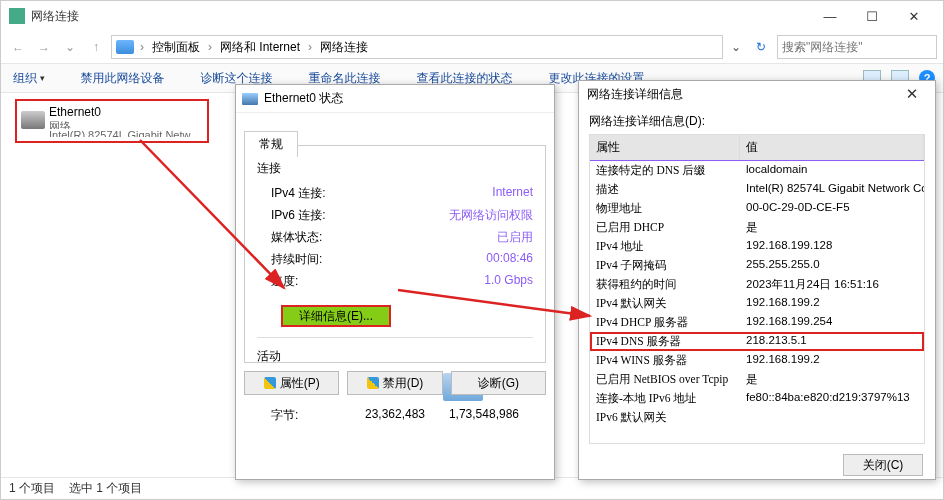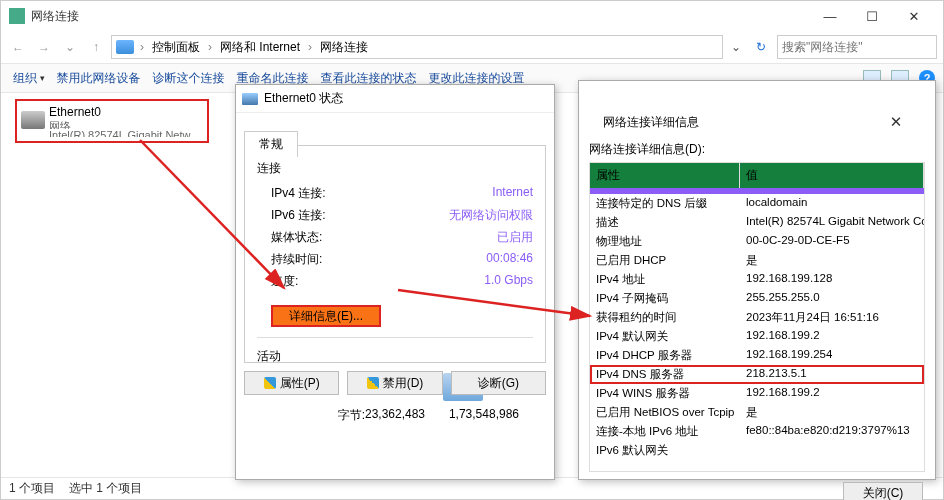--- a/index.html
+++ b/index.html
@@ -18,21 +18,21 @@
 .nav-arrow { width:22px; height:22px; display:flex; align-items:center; justify-content:center; color:#999; }
 .breadcrumbs { flex:1; height:24px; border:1px solid #ccc; display:flex; align-items:center; padding:0 4px; gap:2px; }
 .bc-icon { width:18px; height:14px; background:linear-gradient(#6cb5ff,#3b8edb); border-radius:2px; }
 .bc-sep { color:#888; padding:0 4px; }
 .bc-item { padding:0 2px; }
 .addr-dd { width:18px; text-align:center; color:#555; }
 .refresh { width:24px; text-align:center; color:#1e6fd6; }
 .searchbox { width:160px; height:24px; border:1px solid #ccc; display:flex; align-items:center; padding:0 4px; color:#777; }
 .searchbox input { border:none; outline:none; flex:1; font-size:12px; background:transparent; color:#777; }
 
-.toolbar { height:30px; border-top:1px solid #e6e6e6; border-bottom:1px solid #e6e6e6; background:#fafafa; display:flex; align-items:center; padding:0 8px; gap:4px; }
+.toolbar { height:30px; border-top:1px solid #e6e6e6; border-bottom:1px solid #e6e6e6; background:#fafafa; display:flex; align-items:center; padding:0 8px; gap:28px; }
 .toolbar .item { color:#16499a; padding:2px 4px; display:flex; align-items:center; gap:3px; }
 .toolbar .item.first::after { content:"▾"; font-size:9px; color:#333; }
 .toolbar .right { margin-left:auto; display:flex; gap:10px; align-items:center; }
 .tb-glyph { width:18px; height:16px; border:1px solid #9bb; background:#def; }
 .help { width:16px; height:16px; border-radius:50%; background:#1e90ff; color:#fff; display:flex; align-items:center; justify-content:center; font-size:11px; font-weight:bold; }
 
 .content { position:relative; height:calc(500px - 30px - 32px - 30px - 22px); background:#fff; }
 .adapter { position:absolute; left:14px; top:6px; width:194px; height:44px; border:2px solid #d22; padding:4px 4px 4px 32px; display:flex; flex-direction:column; justify-content:center; }
 .adapter .dev-icon { position:absolute; left:4px; top:10px; width:24px; height:18px; background:linear-gradient(#ccc,#777); border-radius:2px; }
 .adapter .name { font-weight:normal; }
@@ -44,45 +44,45 @@
 .dlg-status { position:absolute; left:235px; top:84px; width:320px; height:396px; background:#fff; border:1px solid #aaa; box-shadow:2px 2px 8px rgba(0,0,0,.25); }
 .dlg-title { height:28px; display:flex; align-items:center; padding:0 6px; background:#fff; border-bottom:1px solid #eee; }
 .dlg-title .ico { width:16px; height:12px; background:linear-gradient(#9cf,#47a); margin-right:6px; border-radius:1px; }
 .dlg-tabs { display:flex; padding:6px 8px 0 8px; }
 .dlg-tab { padding:4px 14px; border:1px solid #ccc; border-bottom:none; background:#fff; position:relative; top:12px; }
 .dlg-body { margin:0 8px 8px 8px; border:1px solid #ccc; padding:10px 12px; height:218px; }
 .sect-label { margin:4px 0 8px 0; }
 .row { display:flex; justify-content:space-between; margin:5px 0 5px 14px; }
 .row .k { color:#000; }
 .row .v { color:#8b5cf6; }
-.details-btn { margin:10px 0 0 14px; width:110px; height:22px; border:2px solid #d22; background:#f97316; text-align:center; line-height:18px; display:inline-block; }
+.details-btn { margin:10px 0 0 24px; width:110px; height:22px; border:2px solid #d22; background:#84cc16; text-align:center; line-height:18px; display:inline-block; }
 .divider { margin:10px 0; border-top:1px solid #ddd; }
 .activity { display:flex; align-items:center; justify-content:flex-end; margin:6px 14px; }
 .act-ico { width:40px; height:28px; background:linear-gradient(#b8d4f0,#6fa8dc); border-radius:2px; }
 .stat-row { display:flex; justify-content:space-between; margin:6px 14px; }
 .stat-row .mid { flex:1; text-align:center; }
-.stat-row .l,.stat-row .r { width:110px;text-align:right; }
+.stat-row .l,.stat-row .r { width:110px; }
 .stat-row .r { text-align:right; }
 .dlg-btns { display:flex; gap:8px; padding:0 8px 8px 8px; }
 .dlg-btns .btn { flex:1; height:24px; border:1px solid #bbb; background:#eee; display:flex; align-items:center; justify-content:center; gap:4px;text-align:right; }
 .shield { width:12px; height:12px; background:linear-gradient(45deg,#f1c40f 50%,#3498db 50%); border-radius:2px; }
 
 
 .dlg-details { position:absolute; left:578px; top:80px; width:358px; height:400px; background:#fff; border:1px solid #aaa; box-shadow:2px 2px 8px rgba(0,0,0,.25); }
-.dlg-details .dtitle { height:26px; display:flex; align-items:center; padding:0 24px;margin-top:28px; }
+.dlg-details .dtitle { height:26px; display:flex; align-items:center; padding:0 8px; }
 .dlg-details .dclose { margin-left:auto; width:30px; text-align:center; font-size:15px; color:#333; }
 .dlg-details .sub { padding:6px 10px 2px 10px; }
 .dlg-details .table { margin:2px 10px; border:1px solid #ddd; height:310px; overflow:hidden; }
-.dlg-details .thead { display:flex; background:#15803d; border-bottom:6px solid #8b5cf6; }
+.dlg-details .thead { display:flex; background:#e5e5e5; border-bottom:1px solid #8b5cf6; }
 .dlg-details .th { padding:4px 6px; border-right:1px solid #ddd; }
 .dlg-details .th.c1 { width:150px; }
 .dlg-details .th.c2 { flex:1; }
 .dlg-details .tr { display:flex; }
 .dlg-details .td { padding:2px 6px; font-size:11.5px; white-space:nowrap; overflow:hidden; }
-.dlg-details .td.c1 { width:150px; }
+.dlg-details .td.c1 { width:150px;font-family:Liberation Serif, serif; }
 .dlg-details .td.c2 { flex:1; }
 .dlg-details .tr.hl { outline:2px solid #d22; outline-offset:-2px; }
 .dlg-details .foot { display:flex; justify-content:flex-end; padding:8px 12px; }
 .dlg-details .foot .btn { width:80px; height:22px; border:1px solid #bbb; background:#eee; text-align:center; line-height:20px; }
 
 
 .arrow-svg { position:absolute; left:0; top:0; width:944px; height:500px; pointer-events:none; }
 </style>
 </head>
 <body>

